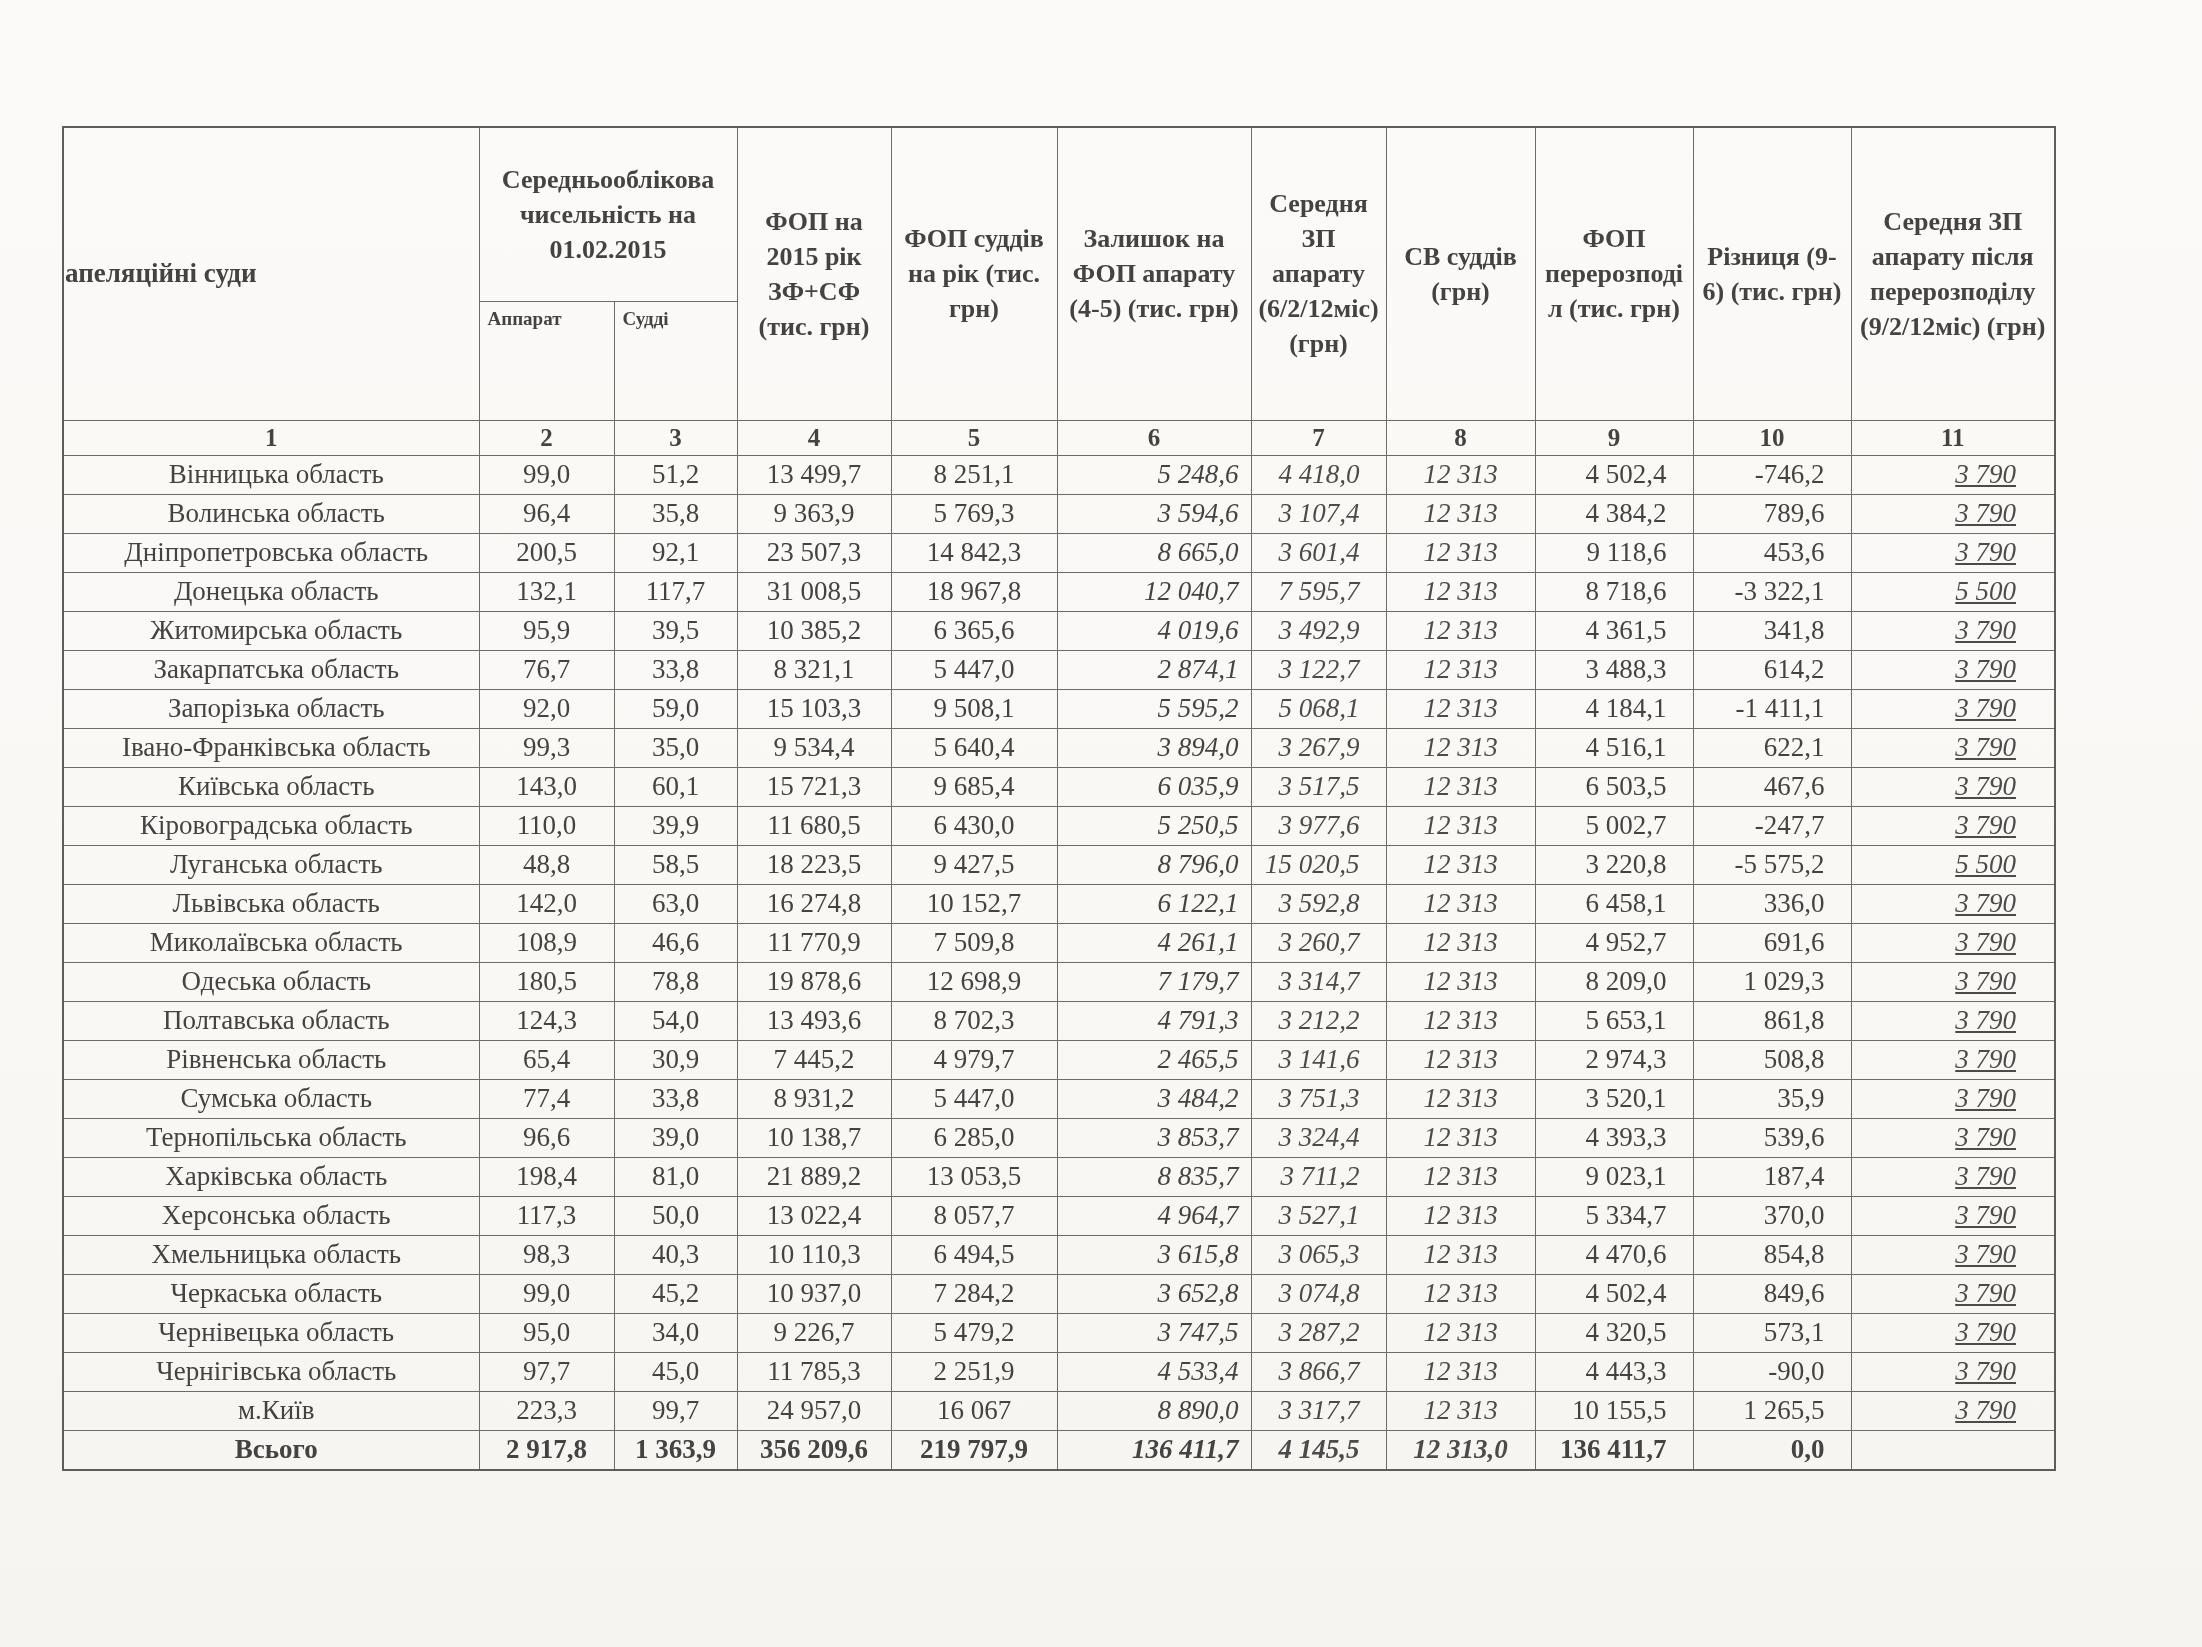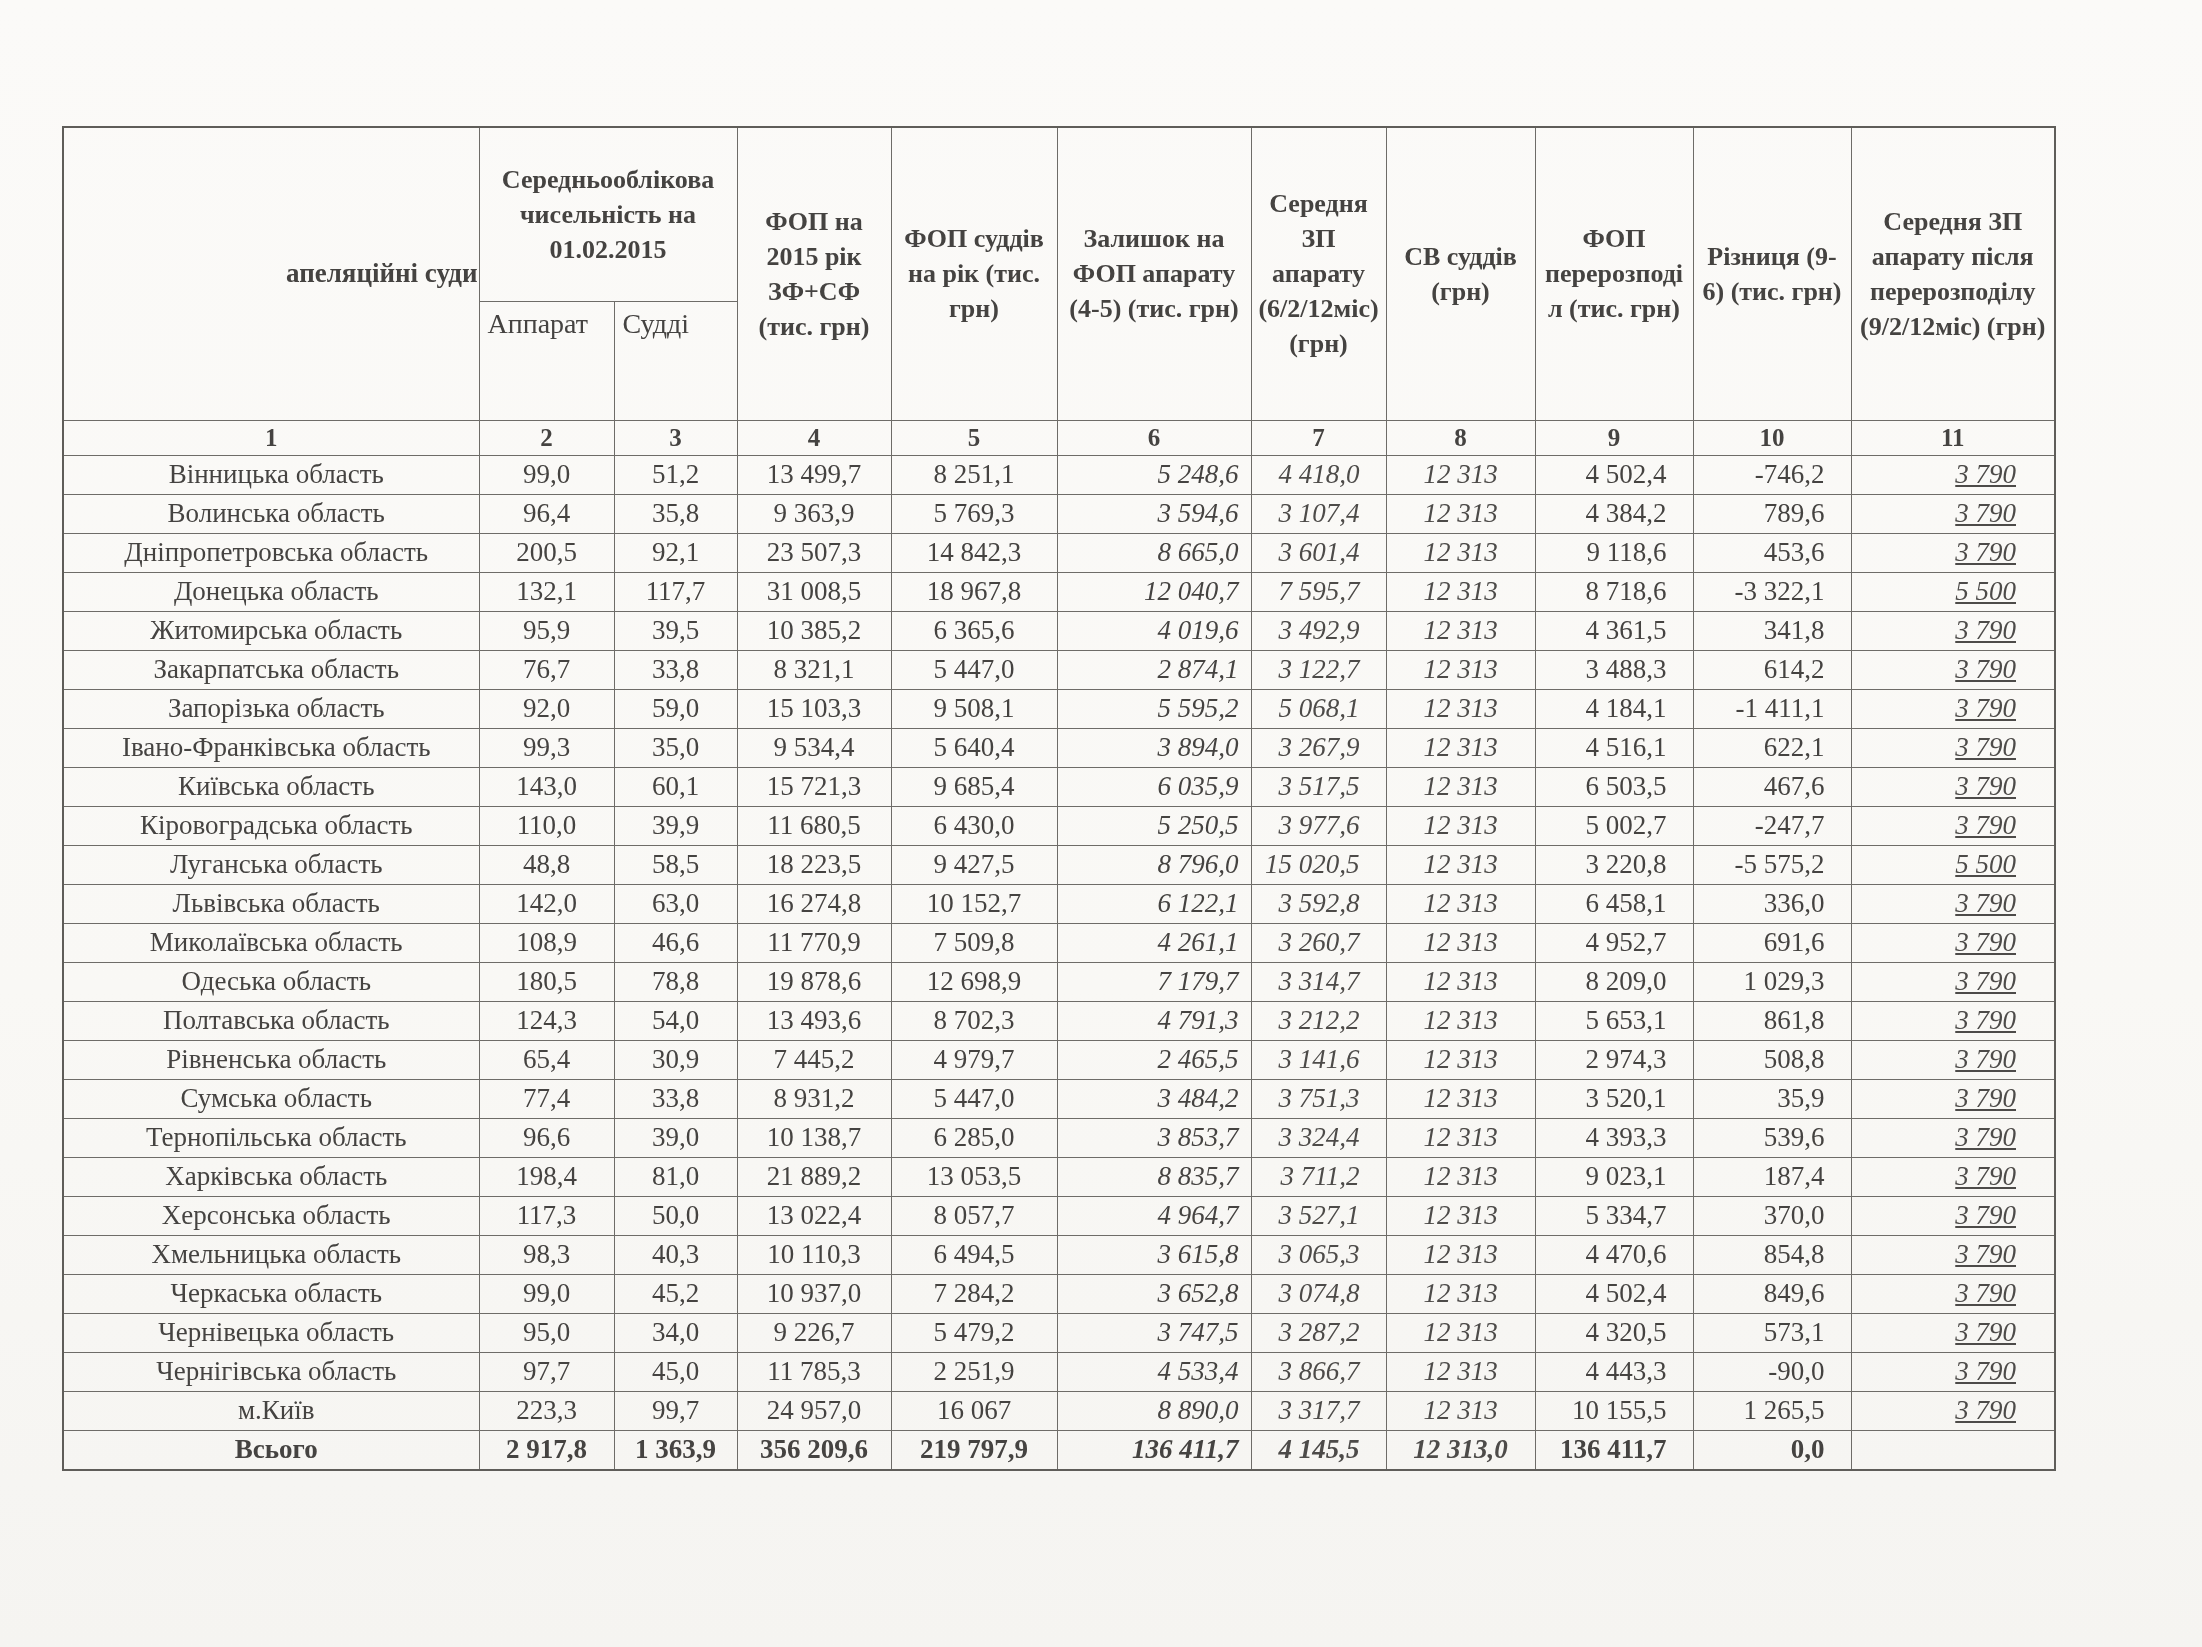--- a/index.html
+++ b/index.html
@@ -30,30 +30,30 @@
   .doc-table{border:2px solid #5f5d59;}
   th.group-head,th.col-head{
     font-weight:bold;
     font-size:26px;
     line-height:1.35;
     text-align:center;
     vertical-align:middle;
     padding:4px 6px;
   }
   th.sub-head{
-    font-weight:normal;
-    font-size:28px;
+    font-weight:bold;
+    font-size:19px;
     text-align:left;
     vertical-align:top;
     padding:6px 4px 0 8px;
   }
   th.court-head{
     font-weight:bold;
     font-size:27px;
-    text-align:right;
+    text-align:left;
     vertical-align:middle;
   }
   tr.num-row td{
     font-weight:bold;
     font-size:25px;
     text-align:center;
     height:34px;
     padding:0;
   }
   tr.data-row td,tr.total-row td{

